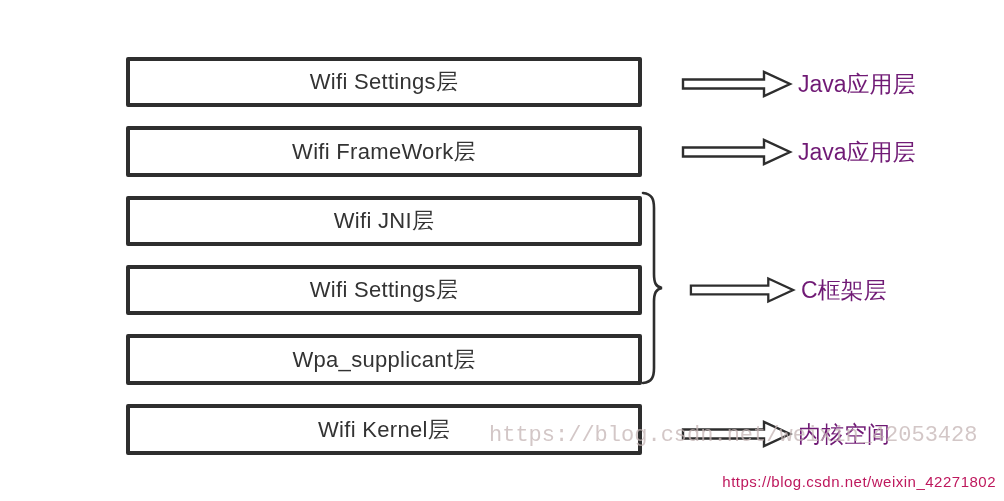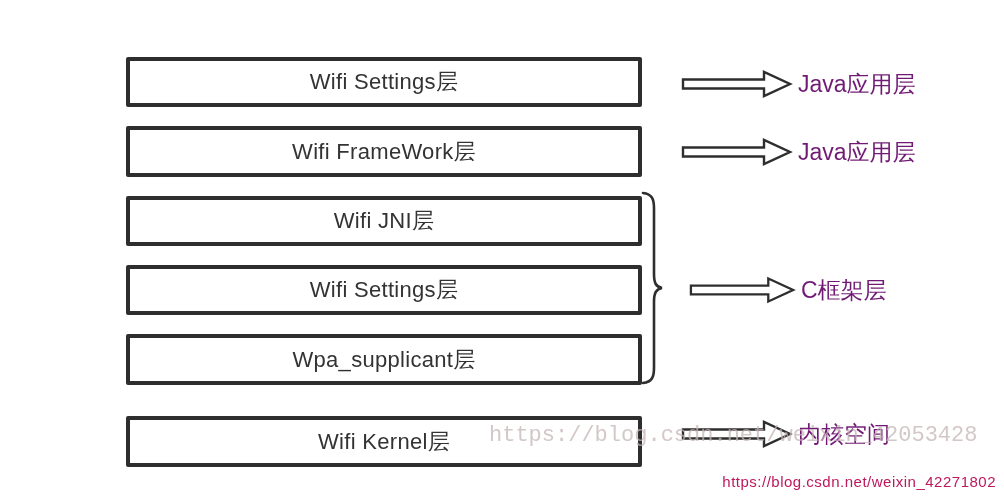--- a/index.html
+++ b/index.html
@@ -74,21 +74,21 @@
   </div>
   <div class="box" style="top:126px;height:43px">
     <span class="box-label">Wifi FrameWork层</span>
   </div>
   <div class="box" style="top:265px;height:42px">
     <span class="box-label">Wifi Settings层</span>
   </div>
   <div class="box" style="top:334px;height:43px">
     <span class="box-label">Wpa_supplicant层</span>
   </div>
-  <div class="box" style="top:416px;height:43px">
+  <div class="box" style="top:404px;height:43px">
     <span class="box-label">Wifi Kernel层</span>
   </div>
 
   <svg class="brace" width="24" height="196" viewBox="0 0 24 196">
     <path d="M3 3 C12 4 14 9 14 18 L14 84 C14 93 16 97 22 98 C16 99 14 103 14 112 L14 178 C14 187 12 192 3 193" fill="none" stroke="#2e2e2e" stroke-width="2.6" stroke-linecap="round"></path>
   </svg>
 
   <div class="annot" style="top:66px">
     <svg class="arrow" width="112" height="30" viewBox="0 0 112 30">
       <path d="M2 10.5 L83 10.5 L83 3 L109 15 L83 27 L83 19.5 L2 19.5 Z" fill="#ffffff" stroke="#2e2e2e" stroke-width="2.4" stroke-linejoin="miter"></path>

